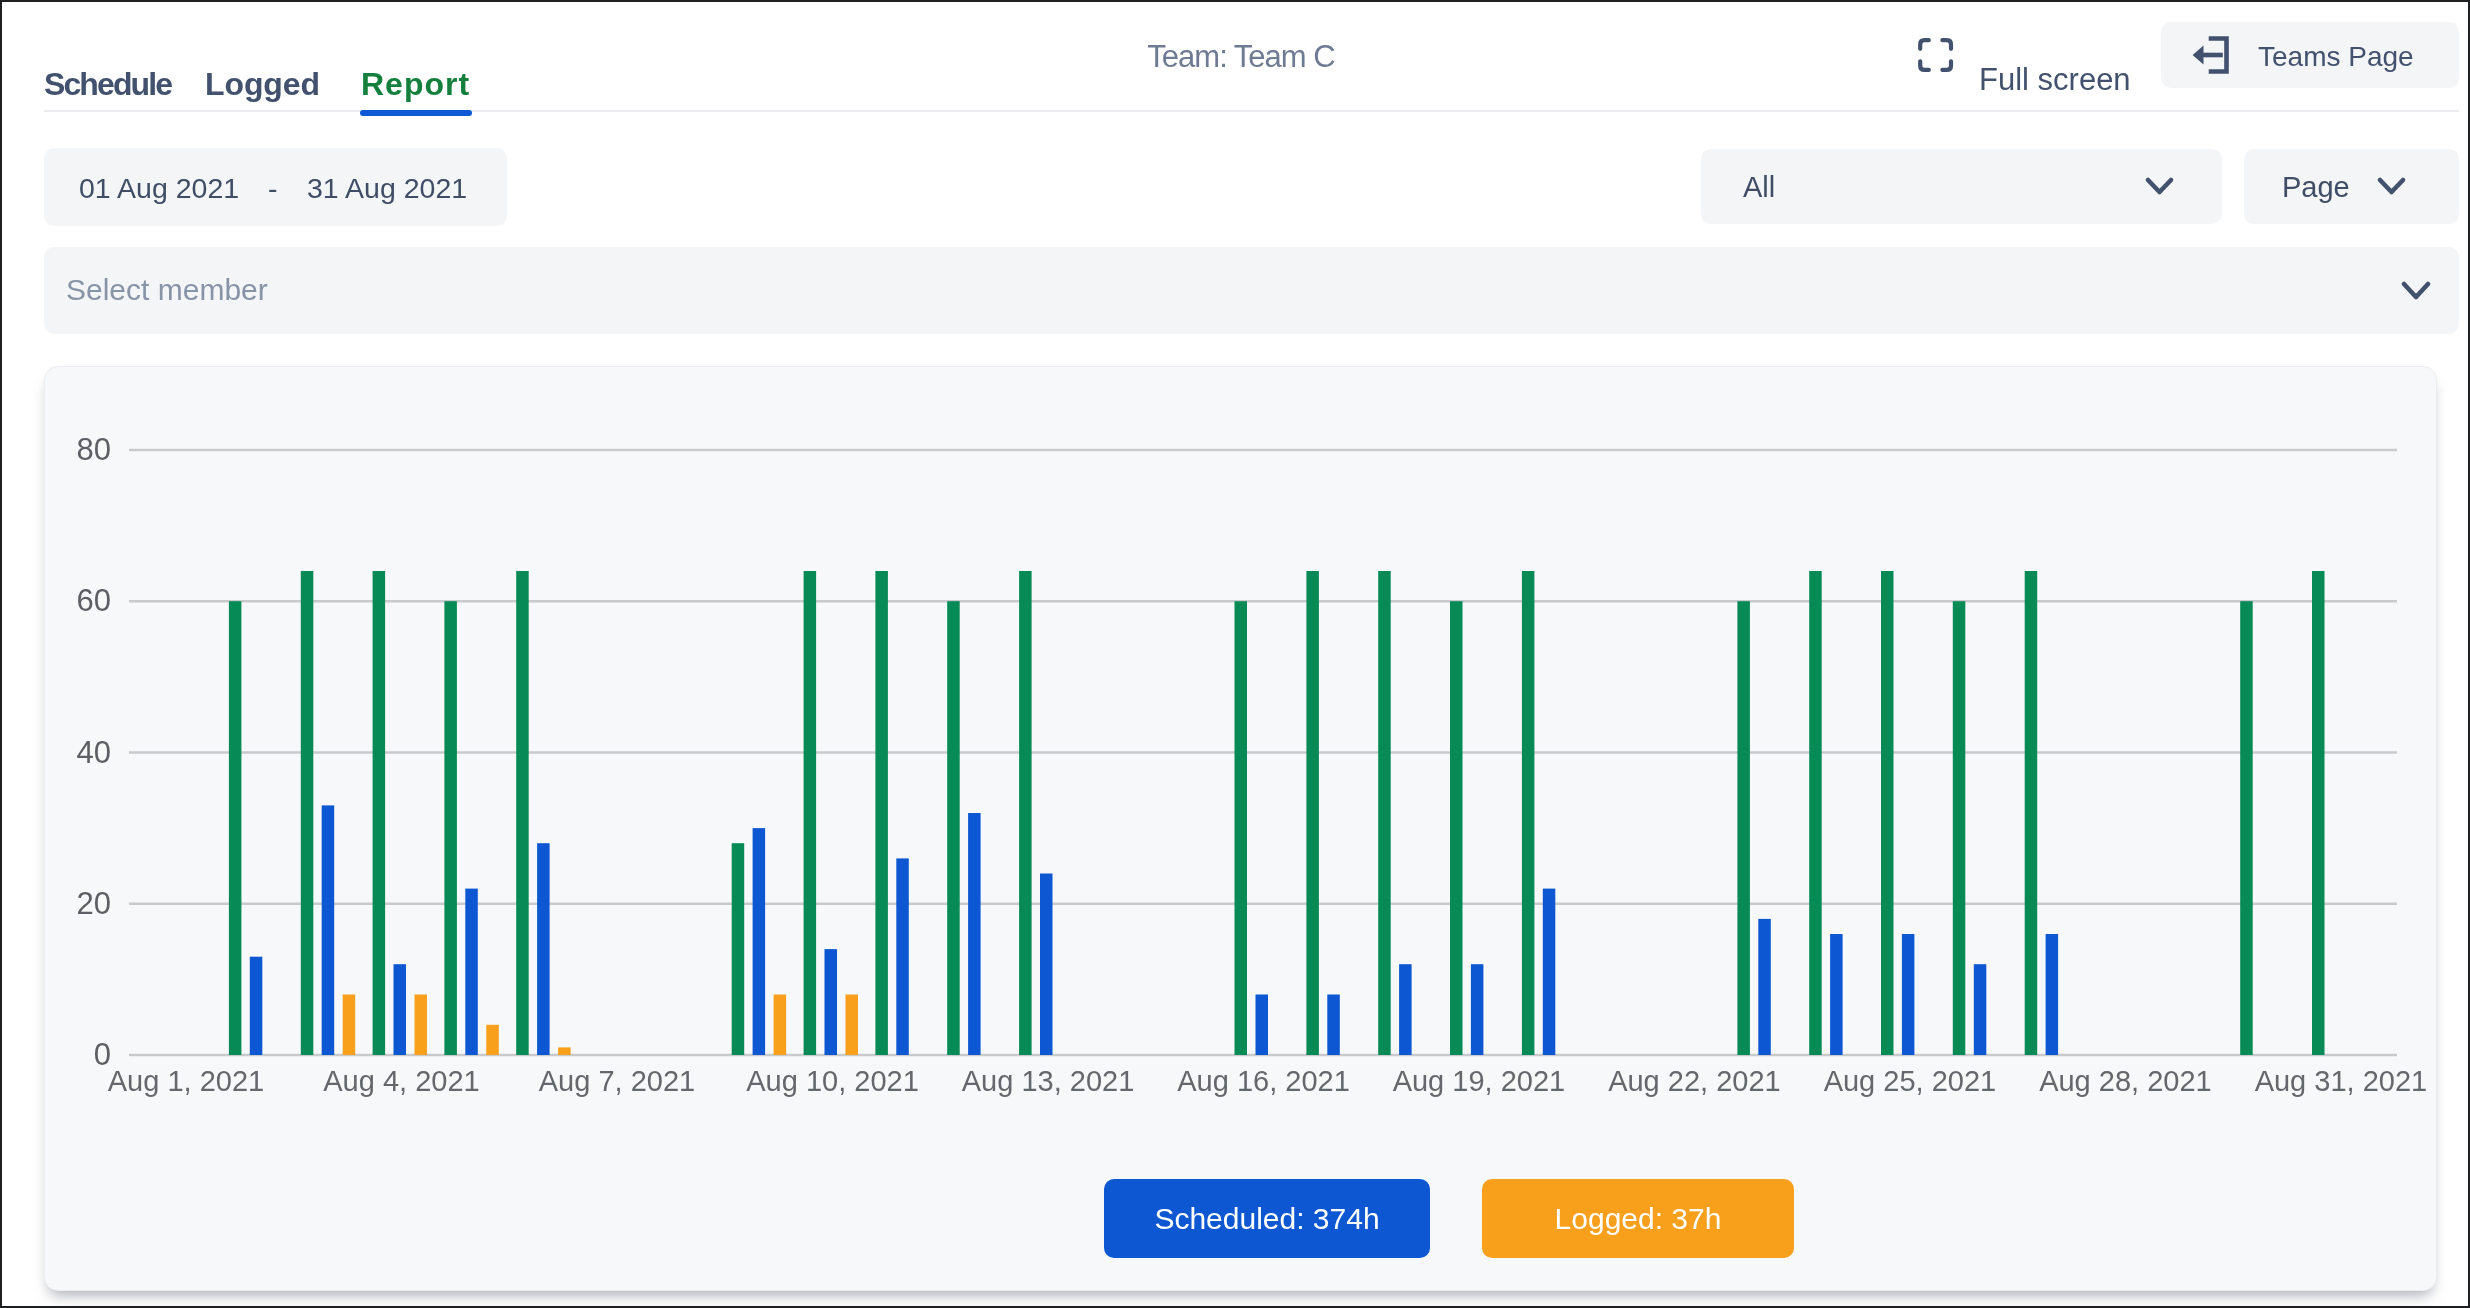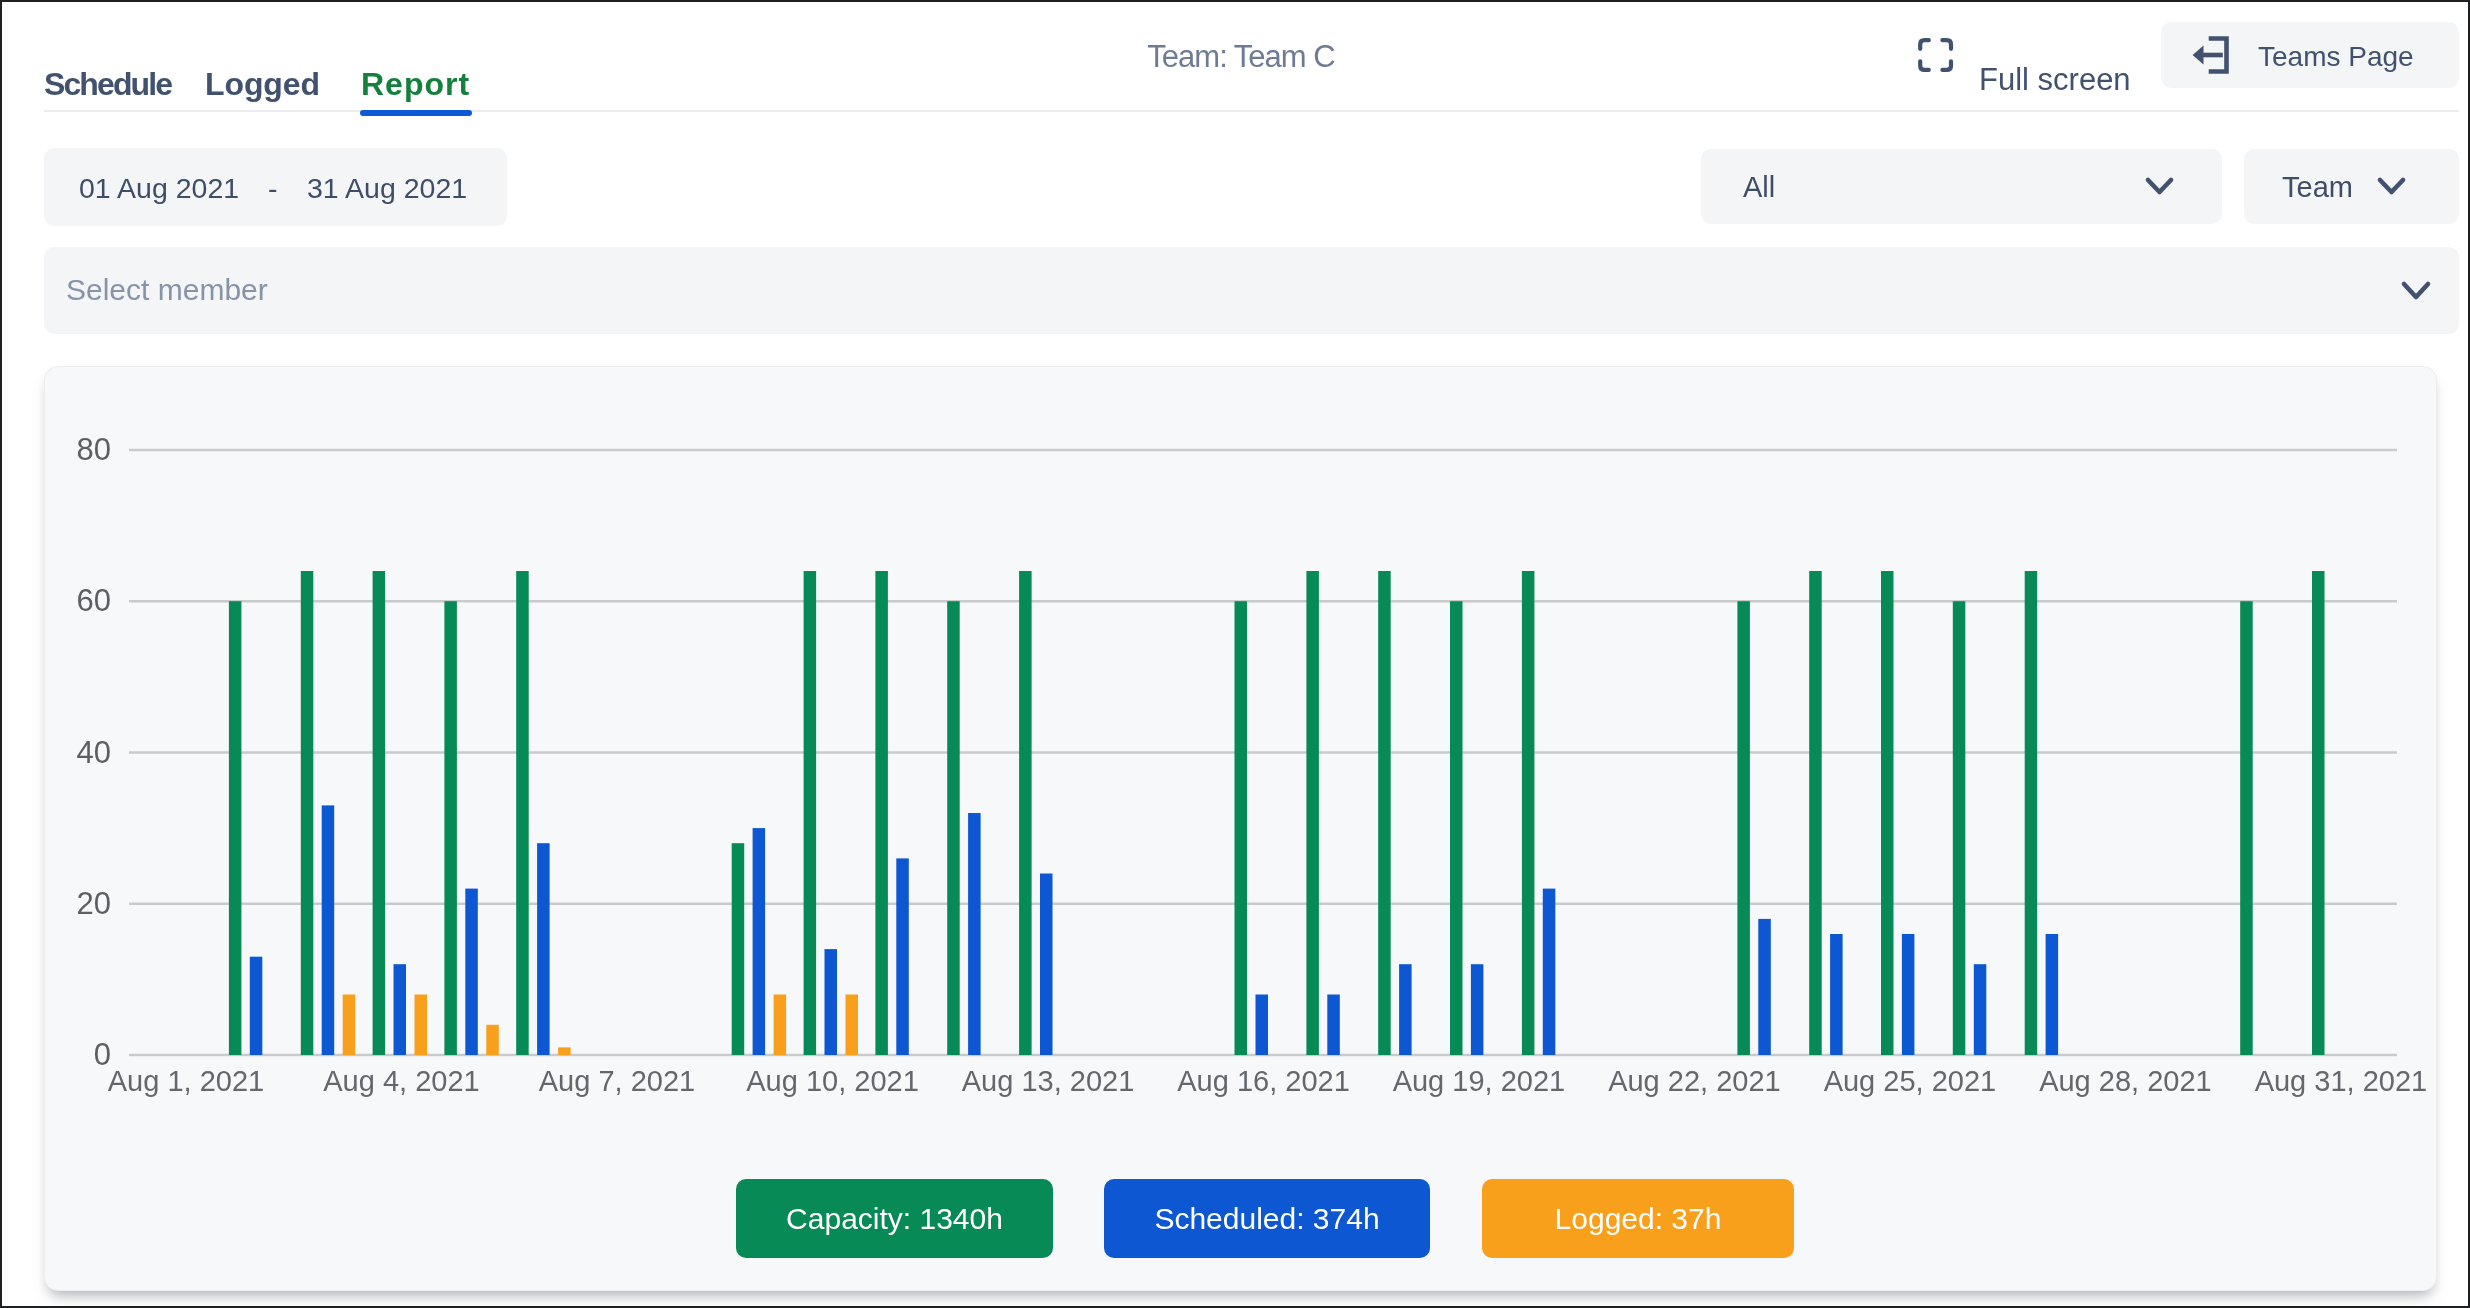--- a/index.html
+++ b/index.html
@@ -42,21 +42,21 @@
   <div class="abs" style="left:79px; top:172px; font-size:28.5px; color:#3f4d66;">01 Aug 2021</div>
   <div class="abs" style="left:268px; top:172px; font-size:28.5px; color:#3f4d66;">-</div>
   <div class="abs" style="left:307px; top:172px; font-size:28.5px; color:#3f4d66;">31 Aug 2021</div>
 
   <div class="abs gbox" style="left:1701px; top:149px; width:521px; height:75px;"></div>
   <div class="abs" style="left:1743px; top:171px; font-size:29px; color:#3f4d66;">All</div>
   <svg width="31" height="20" viewBox="0 0 31 20" style="position:absolute;left:2144px;top:176px;" xmlns="http://www.w3.org/2000/svg">
       <path d="M4 4 L15.5 16 L27 4" stroke="#42526e" stroke-width="4.6" fill="none" stroke-linecap="round" stroke-linejoin="round"></path>
     </svg>
   <div class="abs gbox" style="left:2244px; top:149px; width:215px; height:75px;"></div>
-  <div class="abs" style="left:2282px; top:171px; font-size:29px; color:#3f4d66;">Team</div>
+  <div class="abs" style="left:2282px; top:171px; font-size:29px; color:#3f4d66;">Page</div>
   <svg width="31" height="20" viewBox="0 0 31 20" style="position:absolute;left:2376px;top:176px;" xmlns="http://www.w3.org/2000/svg">
       <path d="M4 4 L15.5 16 L27 4" stroke="#42526e" stroke-width="4.6" fill="none" stroke-linecap="round" stroke-linejoin="round"></path>
     </svg>
 
   <div class="abs gbox" style="left:44px; top:247px; width:2415px; height:87px;"></div>
   <div class="abs" style="left:66px; top:273px; font-size:30px; color:#8793a6;">Select member</div>
   <svg width="32" height="21" viewBox="0 0 32 21" style="position:absolute;left:2400px;top:280px;" xmlns="http://www.w3.org/2000/svg">
       <path d="M4 4 L16.0 17 L28 4" stroke="#42526e" stroke-width="4.6" fill="none" stroke-linecap="round" stroke-linejoin="round"></path>
     </svg>
 
@@ -125,18 +125,17 @@
 <text x="572.0" y="724" text-anchor="middle" font-family="Liberation Sans, sans-serif" font-size="29" fill="#64686c">Aug 7, 2021</text>
 <text x="787.5" y="724" text-anchor="middle" font-family="Liberation Sans, sans-serif" font-size="29" fill="#64686c">Aug 10, 2021</text>
 <text x="1003.0" y="724" text-anchor="middle" font-family="Liberation Sans, sans-serif" font-size="29" fill="#64686c">Aug 13, 2021</text>
 <text x="1218.5" y="724" text-anchor="middle" font-family="Liberation Sans, sans-serif" font-size="29" fill="#64686c">Aug 16, 2021</text>
 <text x="1433.9" y="724" text-anchor="middle" font-family="Liberation Sans, sans-serif" font-size="29" fill="#64686c">Aug 19, 2021</text>
 <text x="1649.4" y="724" text-anchor="middle" font-family="Liberation Sans, sans-serif" font-size="29" fill="#64686c">Aug 22, 2021</text>
 <text x="1864.9" y="724" text-anchor="middle" font-family="Liberation Sans, sans-serif" font-size="29" fill="#64686c">Aug 25, 2021</text>
 <text x="2080.4" y="724" text-anchor="middle" font-family="Liberation Sans, sans-serif" font-size="29" fill="#64686c">Aug 28, 2021</text>
 <text x="2295.9" y="724" text-anchor="middle" font-family="Liberation Sans, sans-serif" font-size="29" fill="#64686c">Aug 31, 2021</text>
 </svg>
-    <div class="abs" style="left:691px; top:812px; width:317px; height:79px; background:#078a55; border-radius:10px; color:#fff; font-size:30px; text-align:center; line-height:79px;">Capacity: 1340h</div>
     <div class="abs" style="left:1059px; top:812px; width:326px; height:79px; background:#0d57d2; border-radius:10px; color:#fff; font-size:30px; text-align:center; line-height:79px;">Scheduled: 374h</div>
     <div class="abs" style="left:1437px; top:812px; width:312px; height:79px; background:#f89f1c; border-radius:10px; color:#fff; font-size:30px; text-align:center; line-height:79px;">Logged: 37h</div>
   </div>
 
 </div>
 
 </body></html>

